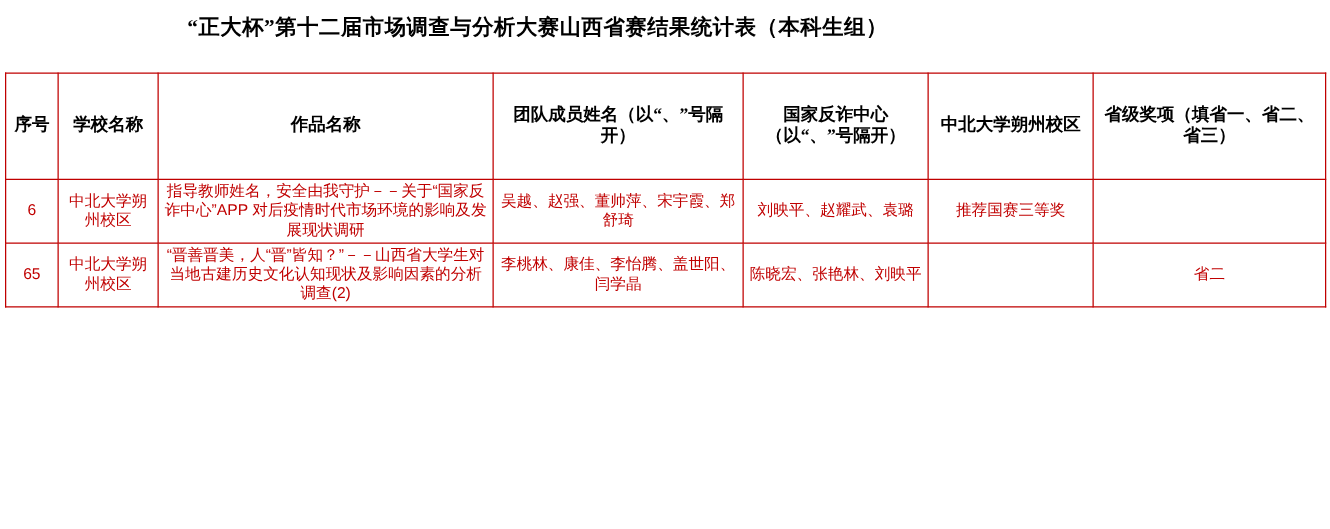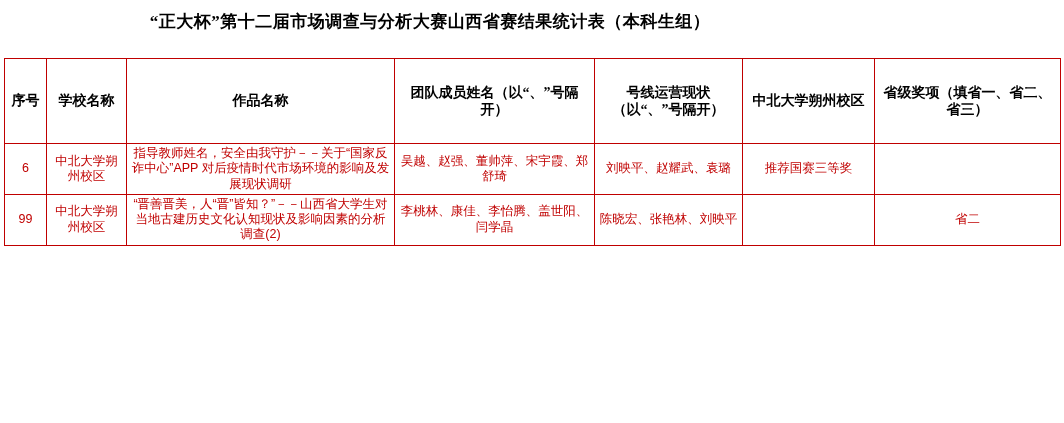--- a/index.html
+++ b/index.html
@@ -90,37 +90,37 @@
       <col class="c-teachers">
       <col class="c-national">
       <col class="c-province">
     </colgroup>
     <thead>
       <tr>
         <th>序号</th>
         <th>学校名称</th>
         <th>作品名称</th>
         <th>团队成员姓名（以“、”号隔开）</th>
-        <th>号线运营现状（以“、”号隔开）</th>
+        <th>国家反诈中心（以“、”号隔开）</th>
         <th>中北大学朔州校区</th>
         <th>省级奖项（填省一、省二、省三）</th>
       </tr>
     </thead>
     <tbody>
       <tr>
         <td class="cell-index">6</td>
         <td class="cell-school">中北大学朔州校区</td>
         <td class="cell-work">指导教师姓名，安全由我守护－－关于“国家反诈中心”APP 对后疫情时代市场环境的影响及发展现状调研</td>
         <td class="cell-members">吴越、赵强、董帅萍、宋宇霞、郑舒琦</td>
         <td class="cell-teachers">刘映平、赵耀武、袁璐</td>
         <td class="cell-national">推荐国赛三等奖</td>
         <td class="cell-province"></td>
       </tr>
       <tr>
-        <td class="cell-index">99</td>
+        <td class="cell-index">65</td>
         <td class="cell-school">中北大学朔州校区</td>
         <td class="cell-work">“晋善晋美，人“晋”皆知？”－－山西省大学生对当地古建历史文化认知现状及影响因素的分析调查(2)</td>
         <td class="cell-members">李桃林、康佳、李怡腾、盖世阳、闫学晶</td>
         <td class="cell-teachers">陈晓宏、张艳林、刘映平</td>
         <td class="cell-national"></td>
         <td class="cell-province">省二</td>
       </tr>
     </tbody>
   </table>
 

